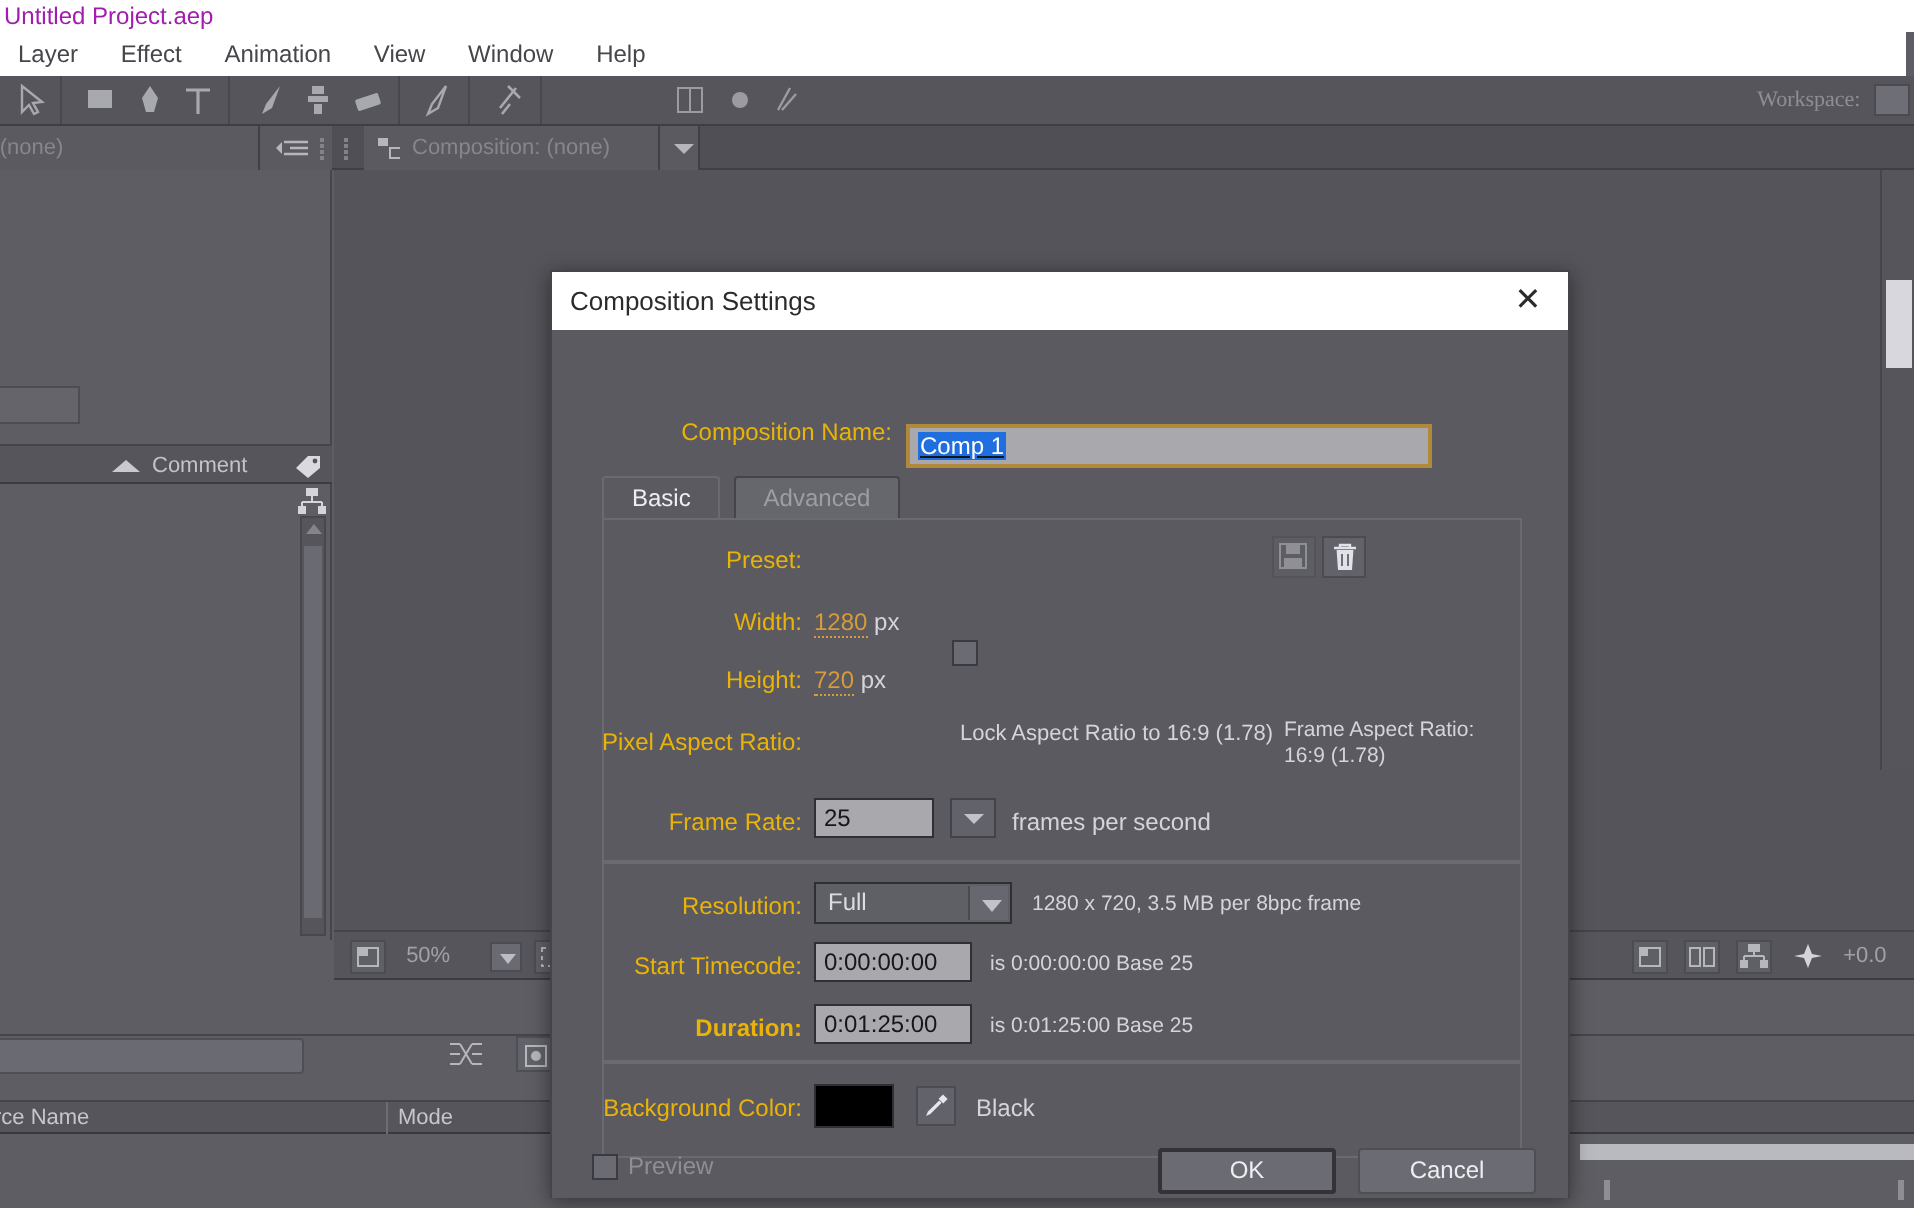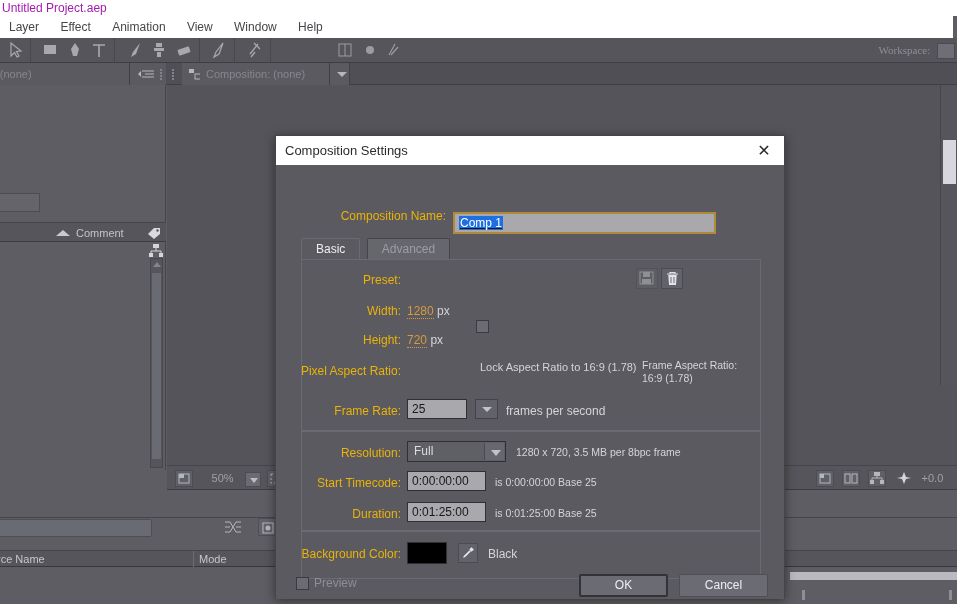--- a/index.html
+++ b/index.html
@@ -115,21 +115,21 @@
   }
   .rightstrip .thumb { position:absolute; left:2px; top:55px; width:13px; height:44px; background:#d7d7dd; }
 
   .bottombar1 {
     position: absolute; left: 167px; top: 465px; width: 790px; height: 25px;
     background: #55555b; border-top: 1px solid #44444a; border-bottom: 1px solid #3c3c42;
     color: #a0a0a8; font-size: 11px; line-height: 25px;
   }
   .bbtn { display:inline-block; width:18px; height:17px; margin: 4px 2px 0 3px;
           vertical-align: top; border:1px solid #4c4c52; background:#5f5f66; }
-  .zoomval { display:inline-block; width:44px; padding-left:5px;text-align:center; }
+  .zoomval { display:inline-block; width:44px; padding-left:5px; }
   .ddarrow { display:inline-block; width:16px; height:15px; background:#6a6a72;
              border:1px solid #4c4c52; vertical-align: middle; position:relative; }
   .ddarrow:after { content:""; position:absolute; left:4px; top:5px; width:0;height:0;
     border-left:4px solid transparent;border-right:4px solid transparent;border-top:5px solid #bcbcc4;}
   .plusval { display:inline-block; color:#a0a0a8; padding-left:4px; }
 
   .bottomsearch {
     position: absolute; left: 0; top: 490px; width: 957px; height: 28px;
     background: #5d5d63; border-bottom: 1px solid #45454b;
   }
@@ -571,21 +571,21 @@
         <span class="arrowbox"></span>
       </div>
       <div style="position:absolute;left:240px;top:281px;color:#d4d4da;font-size:10.5px;">1280 x 720, 3.5 MB per 8bpc frame</div>
 
       <div class="lbl" style="left:5px; top:311px; width:120px;">Start Timecode:</div>
       <div class="textinput" style="left:131px; top:306px; width:79px; height:20px;">
         <span>0:00:00:00</span>
       </div>
       <div style="position:absolute;left:219px;top:311px;color:#d4d4da;font-size:10.5px;">is 0:00:00:00  Base 25</div>
 
-      <div class="lbl" style="left:25px; top:342px; width:100px;">Duration:</div>
+      <div class="lbl" style="left:25px; top:342px; width:100px;font-weight:bold;">Duration:</div>
       <div class="textinput" style="left:131px; top:337px; width:79px; height:20px;">
         <span>0:01:25:00</span>
       </div>
       <div style="position:absolute;left:219px;top:342px;color:#d4d4da;font-size:10.5px;text-align:right;">is 0:01:25:00  Base 25</div>
 
       <div class="group grp3"></div>
 
       <div class="lbl" style="left:5px; top:382px; width:120px;">Background Color:</div>
       <div class="swatch" style="left: 131px; top: 377px; background: rgb(0, 0, 0);"></div>
       <div class="eyedropper" style="left:182px; top:378px;">

